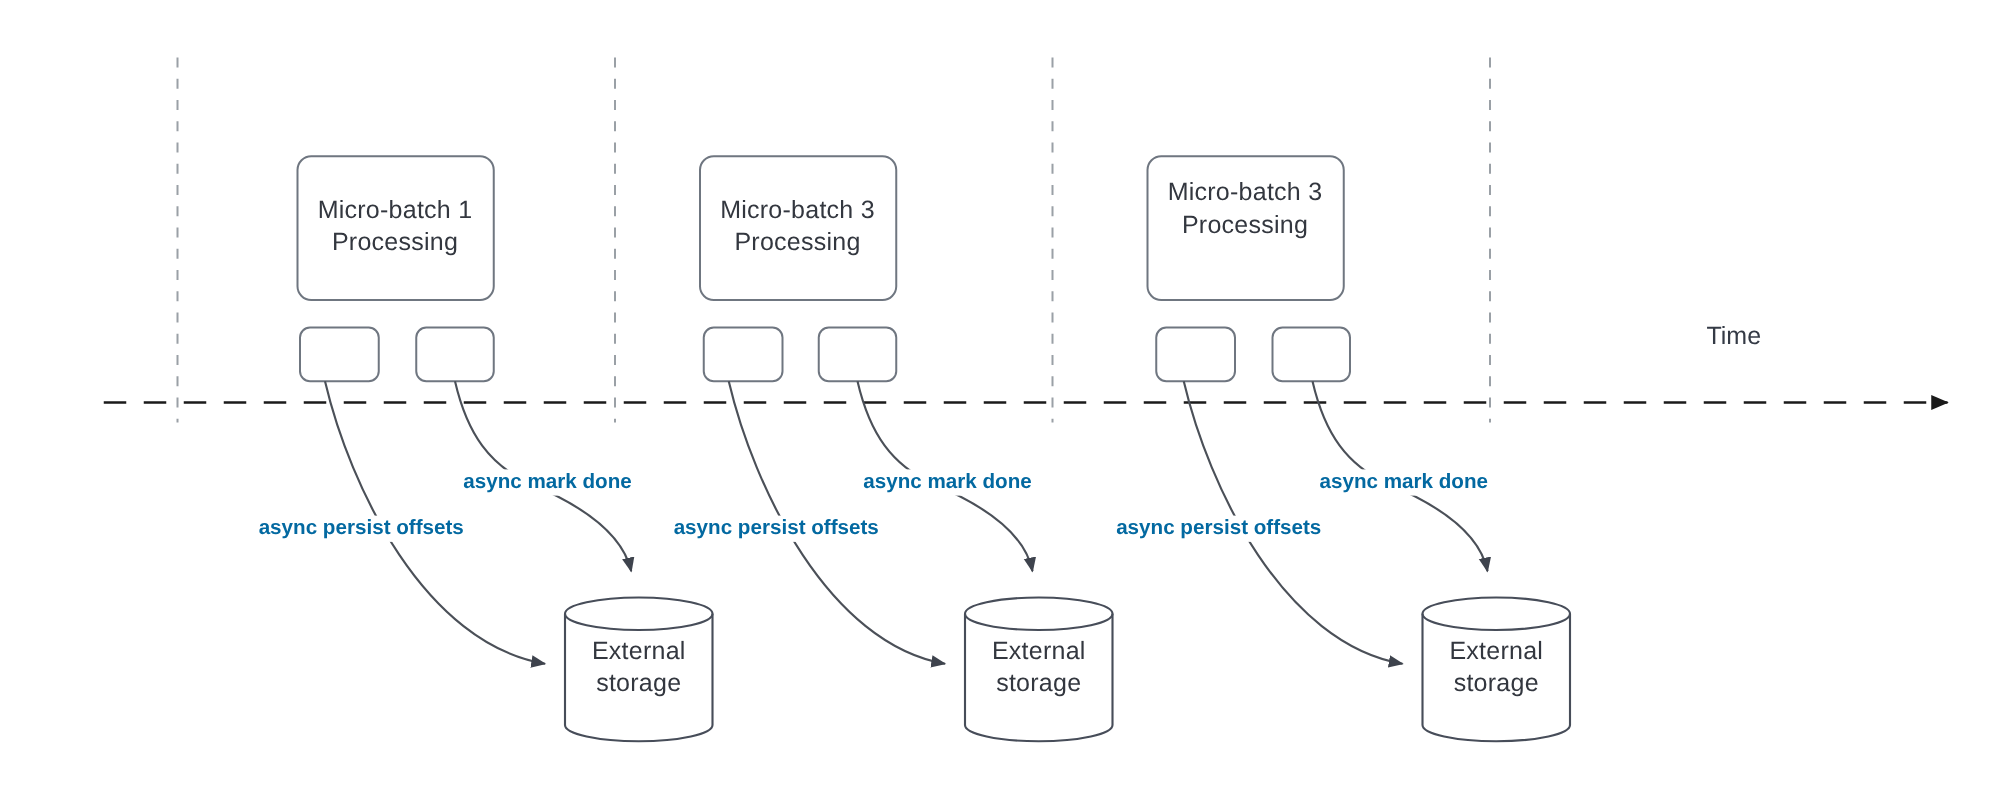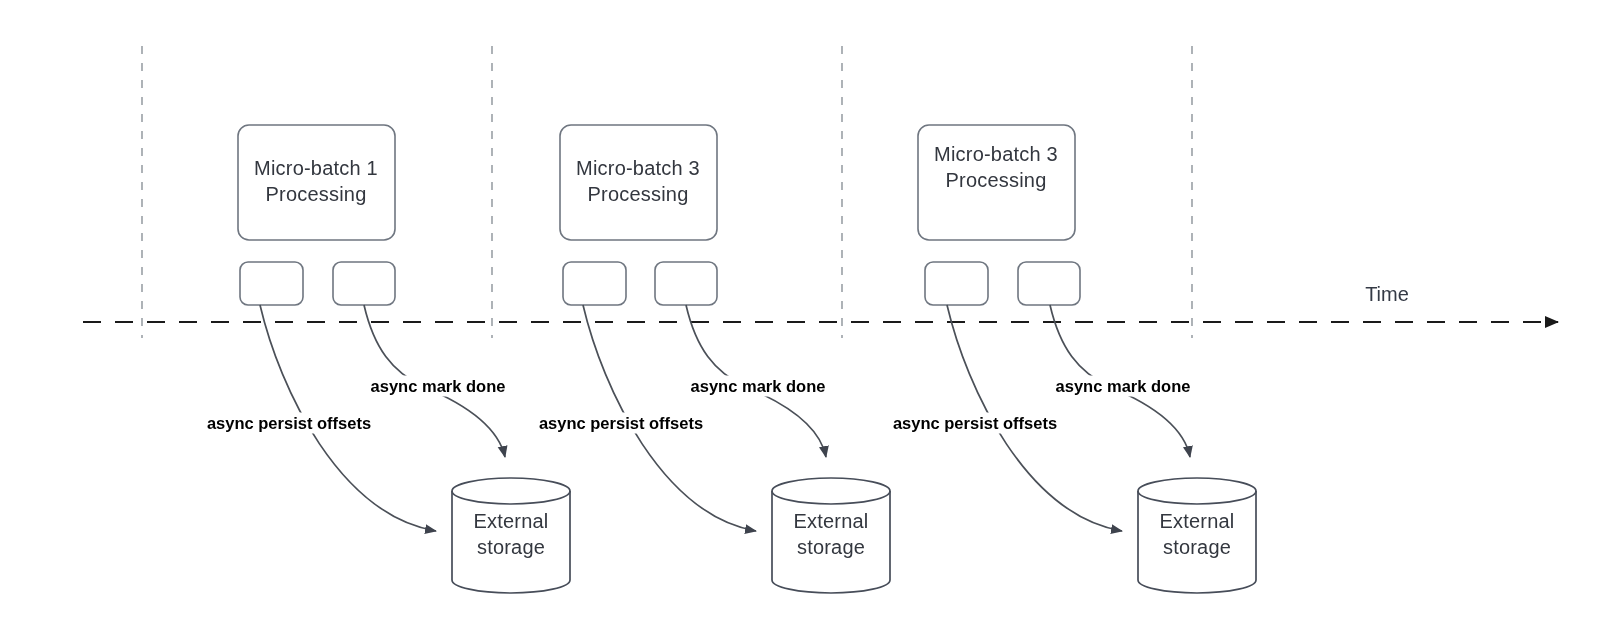--- a/index.html
+++ b/index.html
@@ -20,29 +20,28 @@
   }
   .node-label{
     font-size:20px;
     line-height:26px;
     color:#33373f;
     letter-spacing:.2px;
   }
   .edge-label{
     font-size:16.5px;
     font-weight:bold;
-    color:#000000;
+    color:#0369a1;
     background:#ffffff;
     padding:1px 4px;
     white-space:nowrap;
   }
   .time-label{
     font-size:20px;
     color:#343a45;
-    margin-top:24px;
   }
 </style>
 </head>
 <body>
 
 <div id="page">
 
   <svg id="diagram-svg" width="1600" height="642" viewBox="0 0 1600 642">
     <defs>
       <marker id="arrow" markerUnits="userSpaceOnUse" markerWidth="16" markerHeight="12" refX="11" refY="5" orient="auto">

